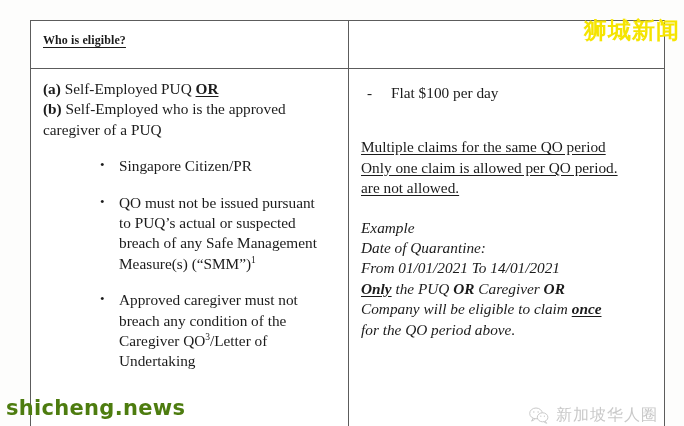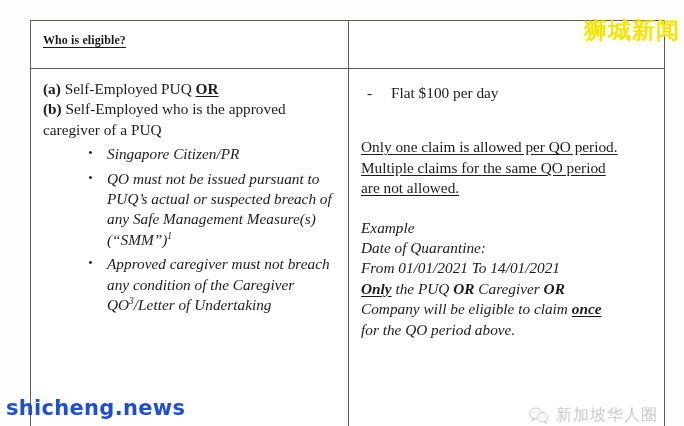--- a/index.html
+++ b/index.html
@@ -81,22 +81,21 @@
   .bu { font-weight: bold; text-decoration: underline; text-underline-offset: 2px; }
 
   ul.crit-list {
     list-style: none;
     margin: 0;
     padding: 0;
   }
   ul.crit-list > li {
     position: relative;
     padding-left: 60px;
-    margin: 4px;
-    font-style: italic;
+    margin: 16px;
   }
   ul.crit-list > li::before {
     content: "\2022";
     position: absolute;
     left: 41px;
     top: -1px;
     font-size: 13px;
     line-height: 20.4px;
   }
   sup {
@@ -150,21 +149,21 @@
     font-weight: bold;
     color: #f5e400;
     letter-spacing: 1px;
     margin-top: 8px;
   }
   #wm-bottom-left {
     left: 6px;
     bottom: 6px;
     font-size: 21px;
     font-weight: bold;
-    color: #1d4ed8;
+    color: #4d7c0f;
     letter-spacing: .3px;
   }
   #wm-bottom-right {
     right: 26px;
     bottom: 0;
     display: flex;
     align-items: center;
     gap: 7px;
     color: #c9c9c9;
     font-size: 16px;
@@ -200,22 +199,22 @@
         </ul>
       </div>
 
       <div class="cell col-right body-cell">
 
         <p class="dash-item">Flat $100 per day</p>
 
         <div class="gap-lg"></div>
 
         <div class="claim-note">
+          <div>Multiple claims for the same QO period</div>
           <div>Only one claim is allowed per QO period.</div>
-          <div>Multiple claims for the same QO period</div>
           <div>are not allowed.</div>
         </div>
 
         <div class="gap-md"></div>
 
         <div class="example-block">
           <div class="example-title">Example</div>
           <div>Date of Quarantine:</div>
           <div>From 01/01/2021 To 14/01/2021</div>
           <div><span class="bu">Only</span><span> the PUQ </span><b>OR</b><span> Caregiver </span><b>OR</b></div>

